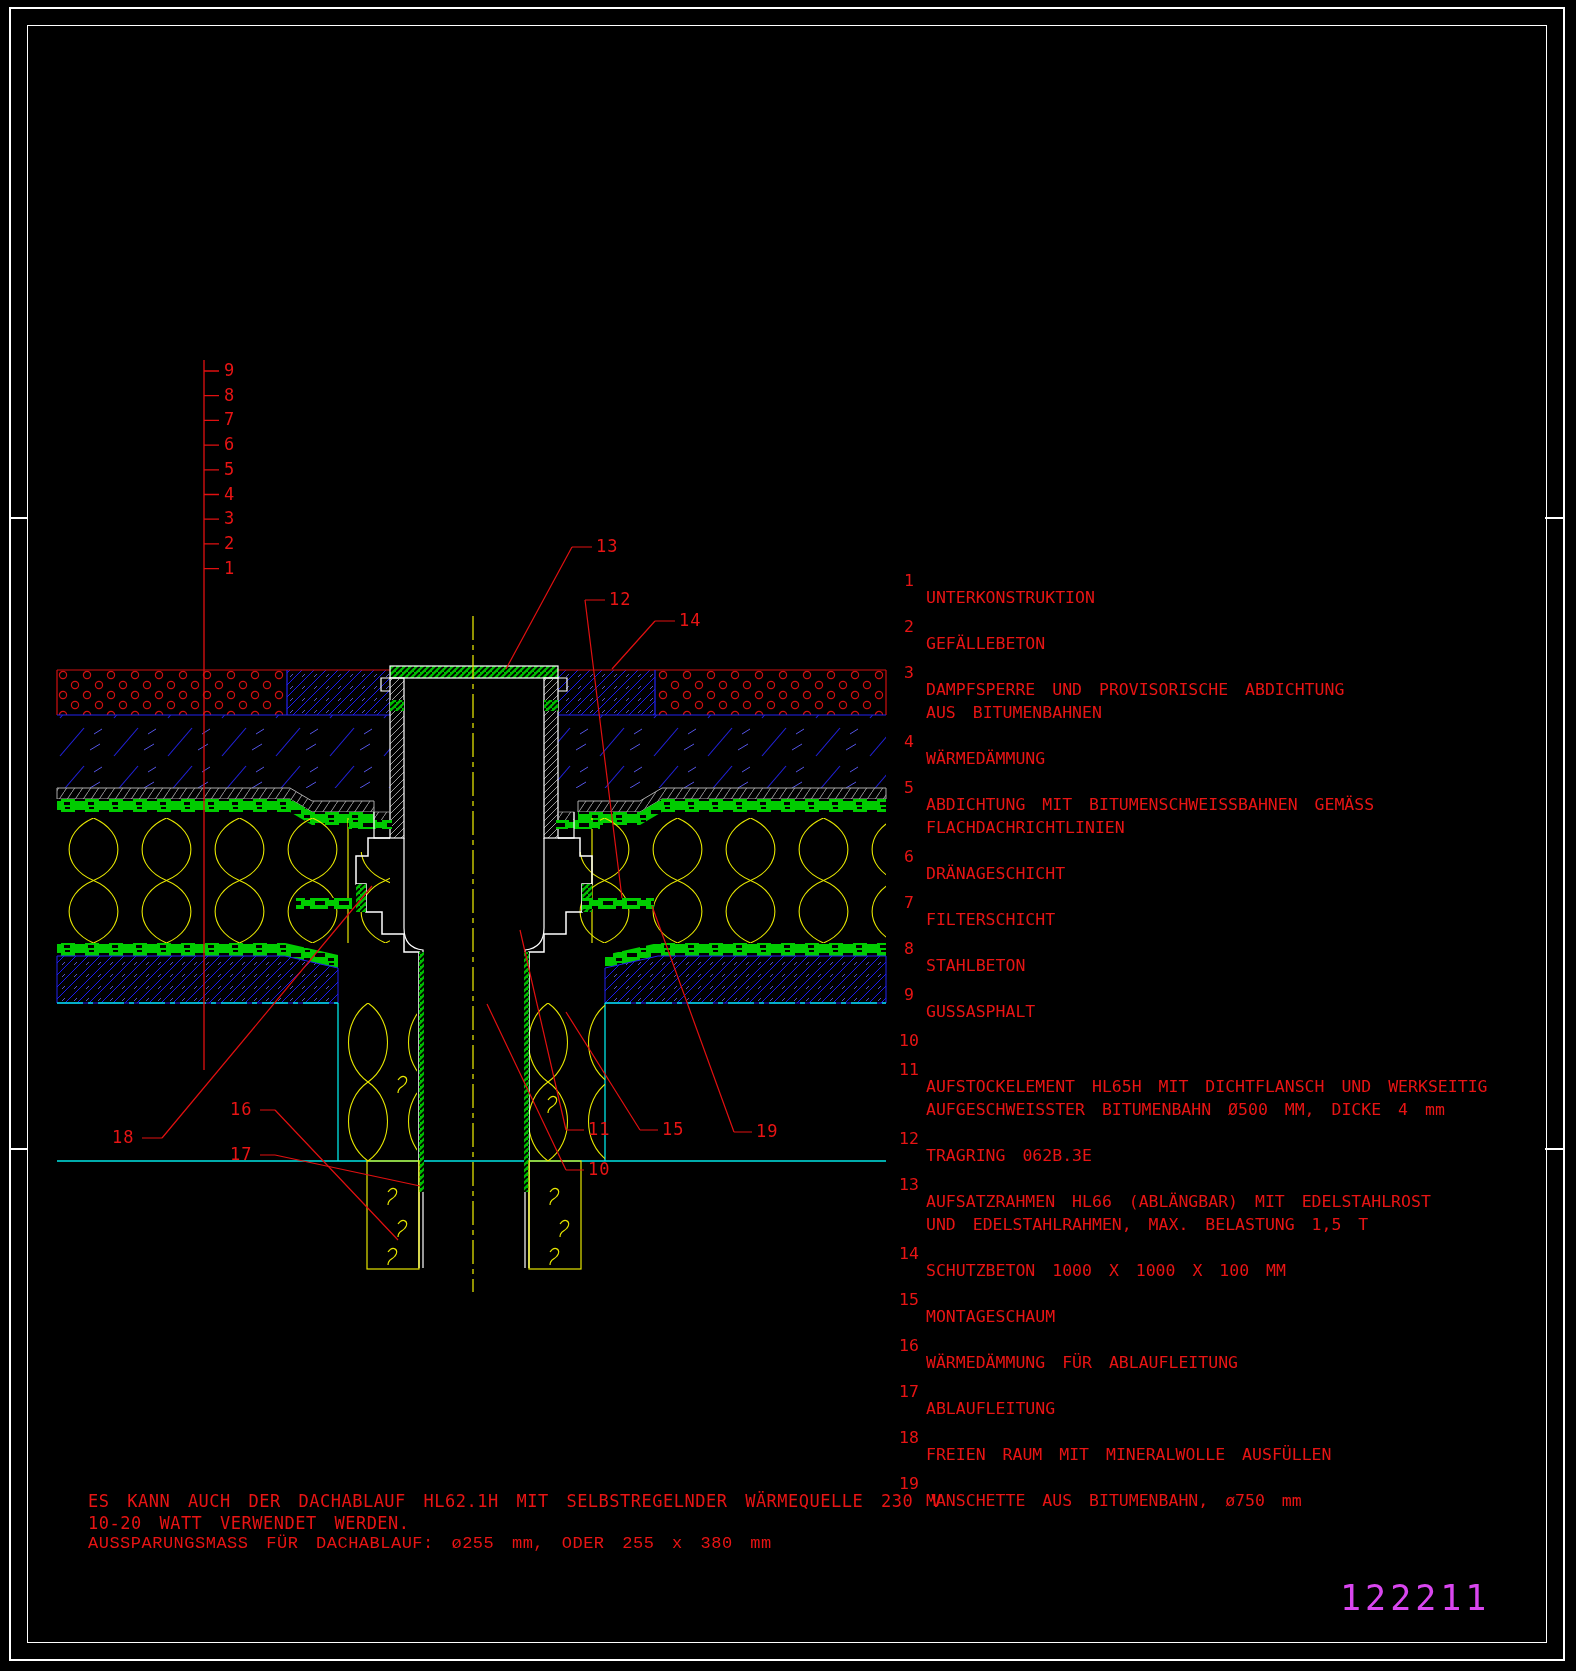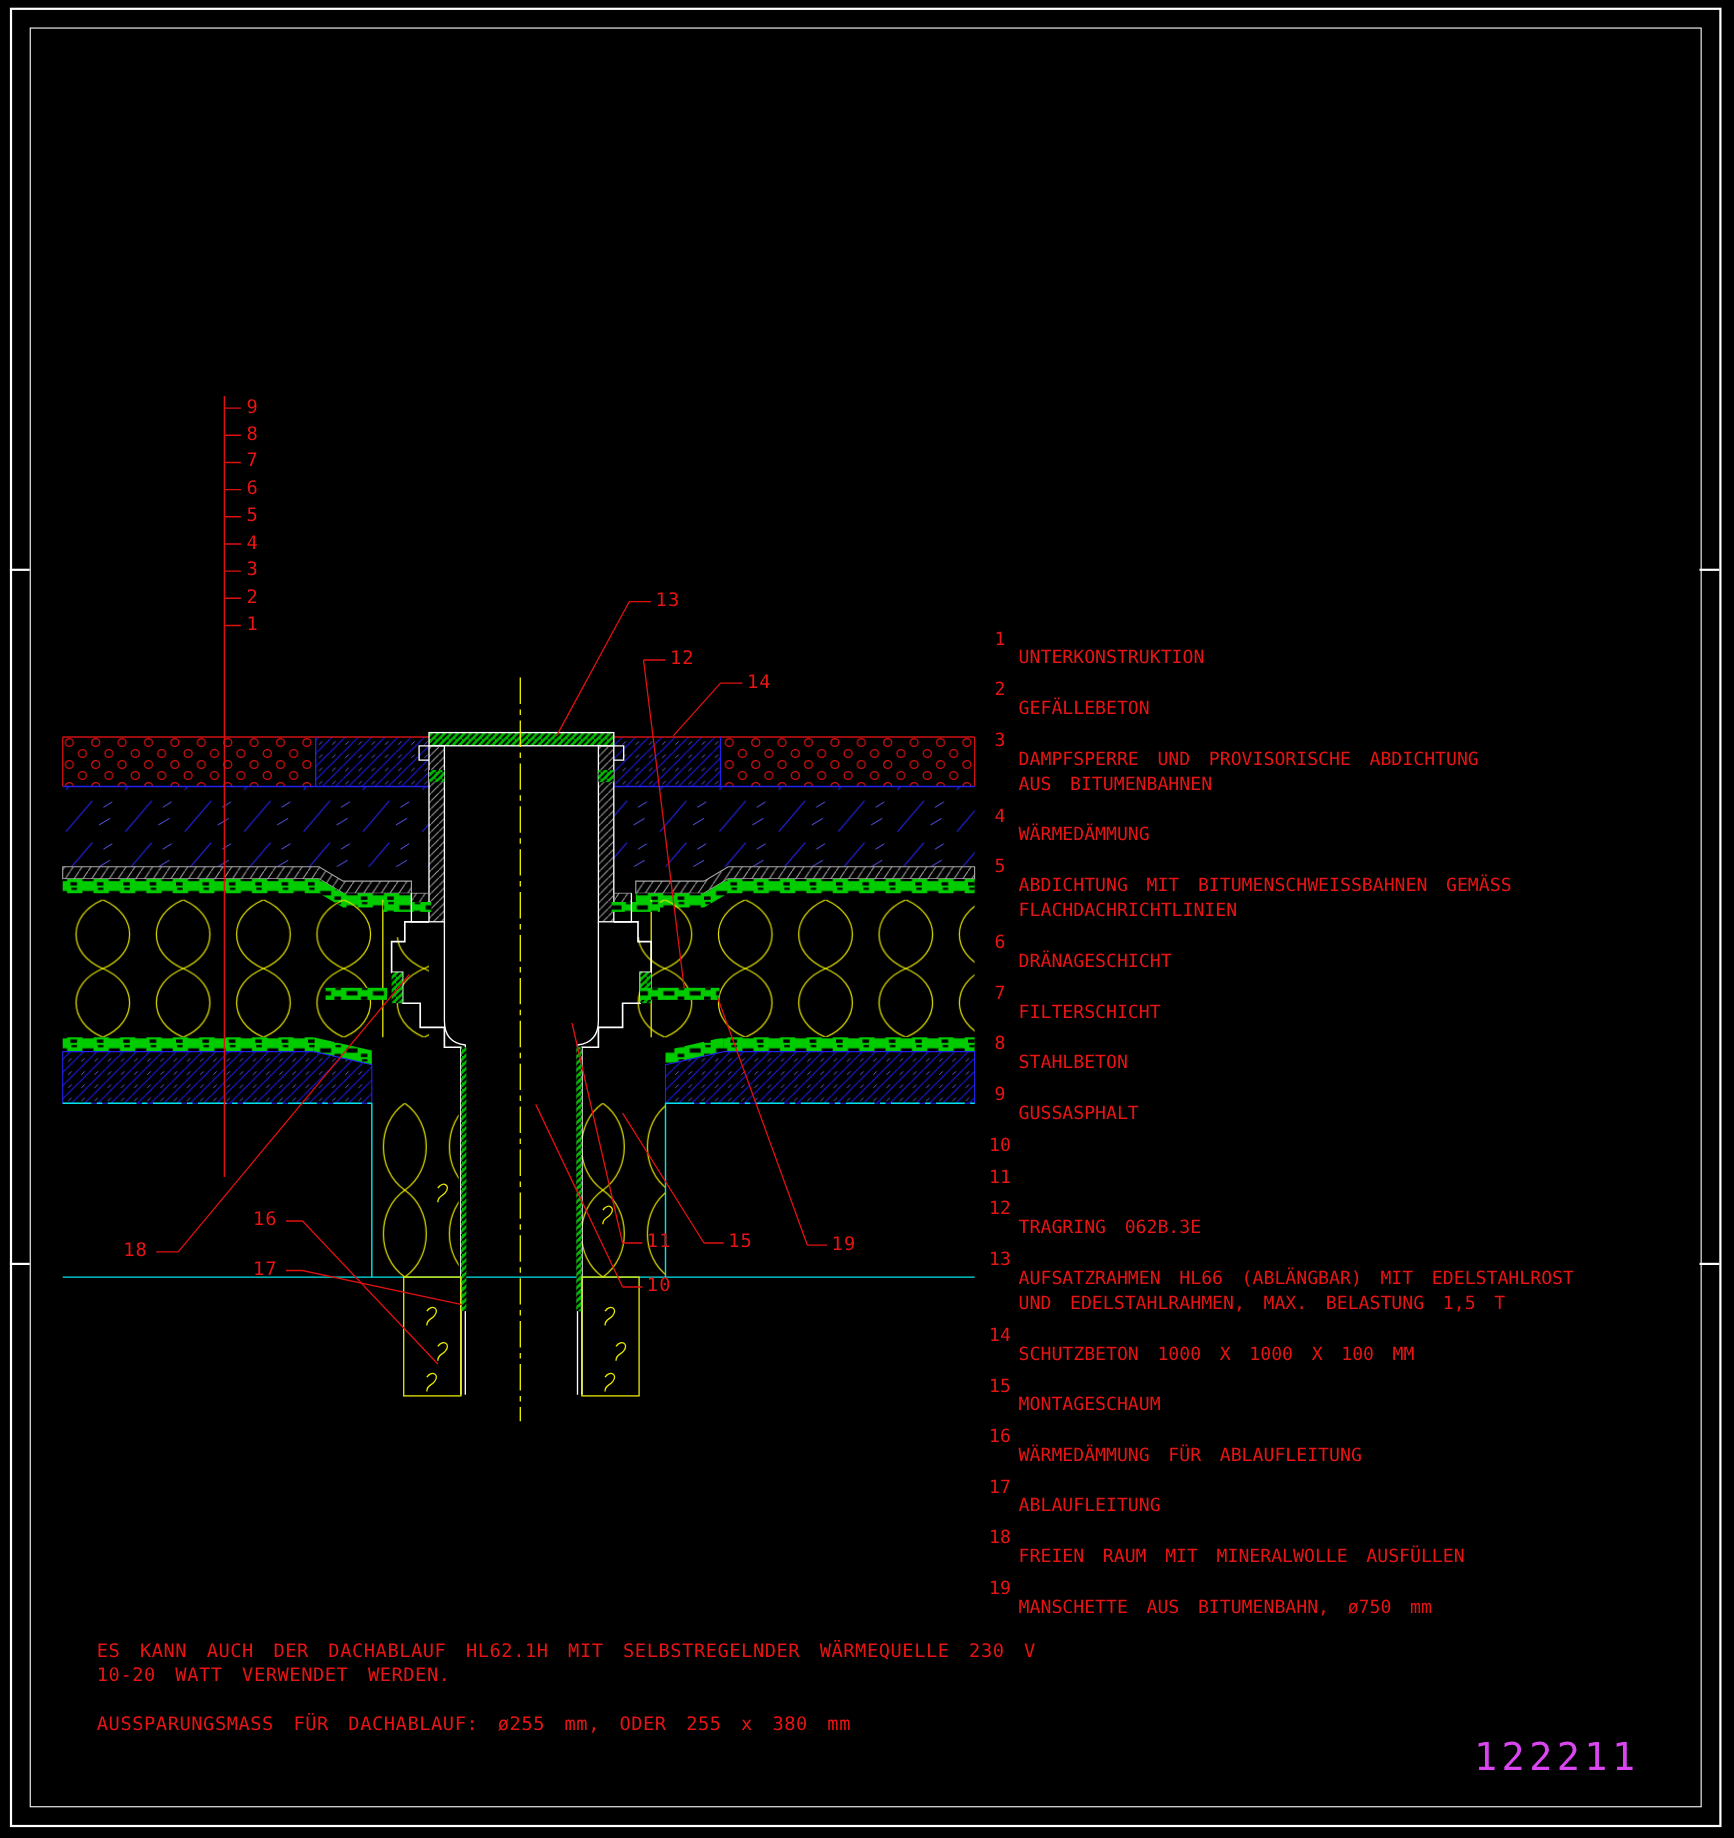--- a/index.html
+++ b/index.html
@@ -14,21 +14,21 @@
   .callout{position:absolute;color:#e81414;font-size:17px;letter-spacing:1px;}
   .ruler-label{position:absolute;color:#e81414;font-size:17px;}
   .legend{position:absolute;left:892px;top:569px;width:648px;color:#e81414;font-size:16.5px;}
   .legend-item{display:flex;line-height:23px;margin-bottom:6px;word-spacing:7px;}
   .lnum{flex:none;width:34px;text-align:center;}
   .ltext{white-space:pre-line;margin-top:17px;}
   .notes{position:absolute;left:88px;top:1490px;color:#e81414;font-size:17px;
          word-spacing:7px;letter-spacing:0.5px;white-space:nowrap;}
   .notes-heading{margin-bottom:12px;}
   .notes-body{line-height:22px;white-space:pre-line;}
-  .notes-dim{margin-top:24px;}
+  .notes-dim{font-family:Liberation Mono, monospace;}
   .drawnum{position:absolute;left:1340px;top:1578px;color:#d946ef;font-size:35px;letter-spacing:4px;}
 </style>
 </head>
 <body>
 
 <div class="page">
 
   <div class="frame-outer"></div>
   <div class="frame-inner"></div>
   <div class="frame-tick" style="left:9px;top:517px;"></div>
@@ -233,20 +233,22 @@
       </div>
       <div class="legend-item">
         <span class="lnum">9</span>
         <span class="ltext">GUSSASPHALT</span>
       </div>
       <div class="legend-item">
         <span class="lnum">10</span>
       </div>
       <div class="legend-item">
         <span class="lnum">11</span>
+        <span class="ltext">AUFSTOCKELEMENT HL65H MIT DICHTFLANSCH UND WERKSEITIG
+AUFGESCHWEISSTER BITUMENBAHN Ø500 MM, DICKE 4 mm</span>
       </div>
       <div class="legend-item">
         <span class="lnum">12</span>
         <span class="ltext">TRAGRING 062B.3E</span>
       </div>
       <div class="legend-item">
         <span class="lnum">13</span>
         <span class="ltext">AUFSATZRAHMEN HL66 (ABLÄNGBAR) MIT EDELSTAHLROST
 UND EDELSTAHLRAHMEN, MAX. BELASTUNG 1,5 T</span>
       </div>

